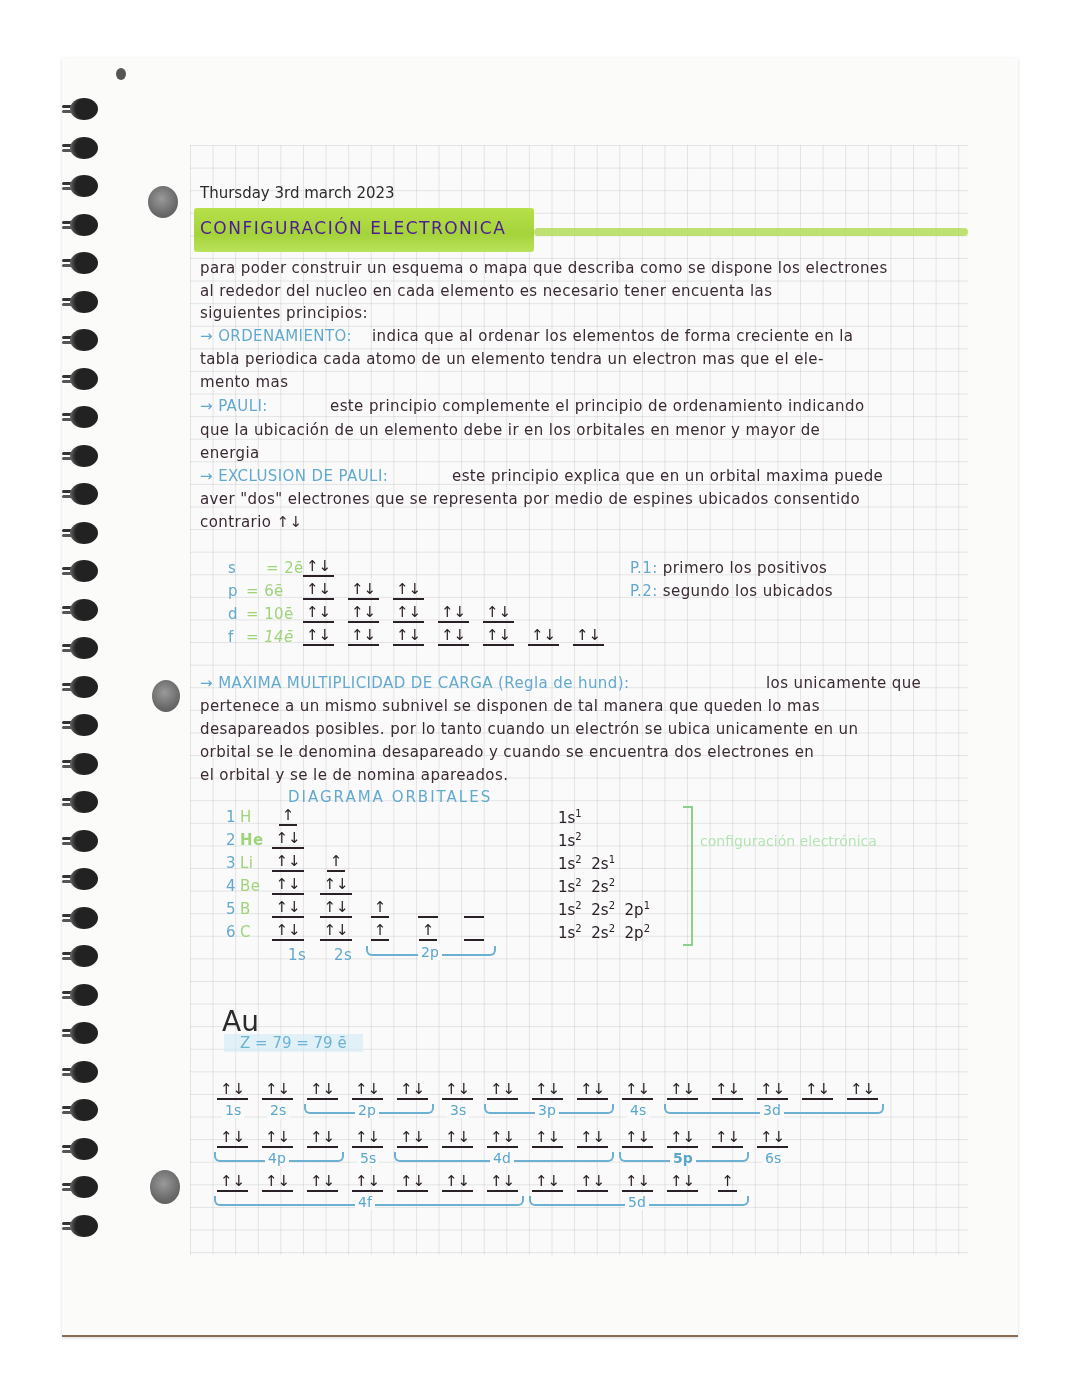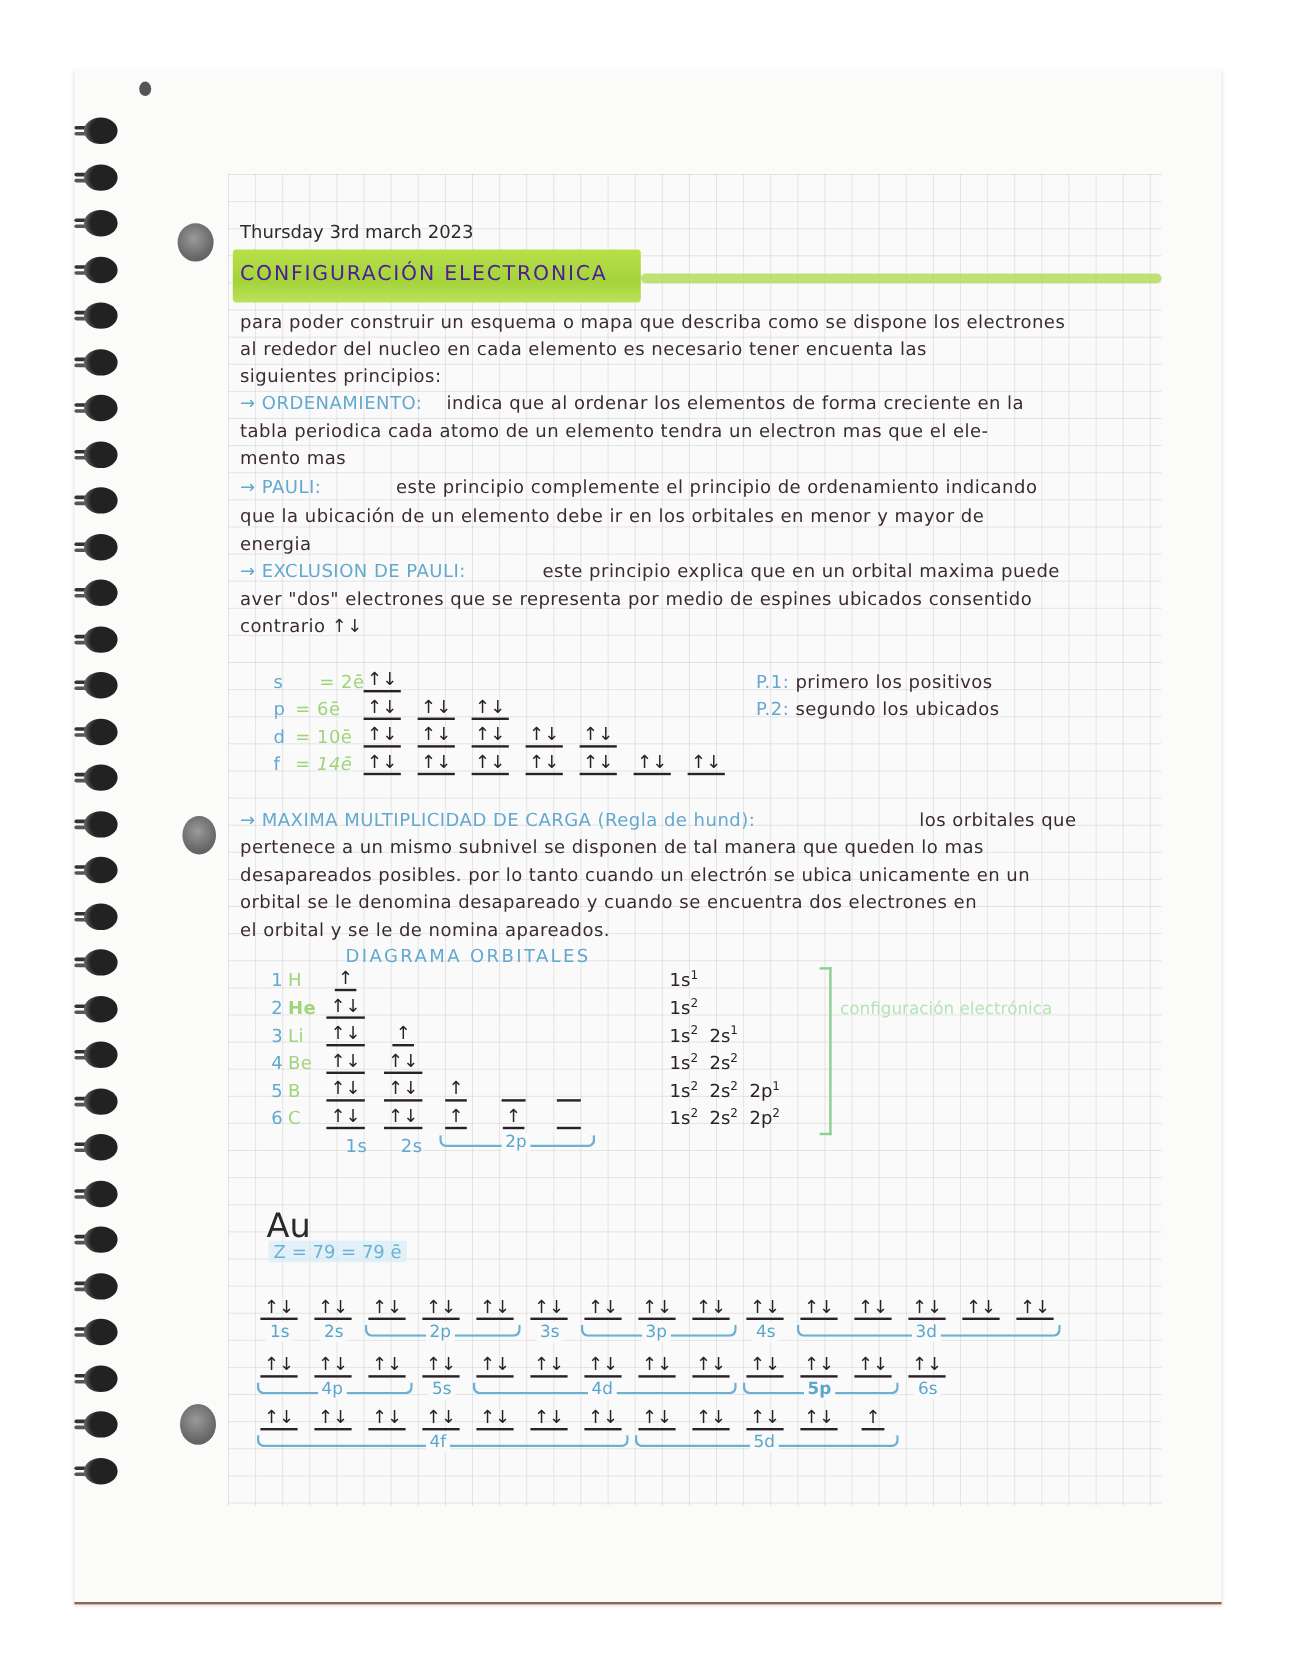--- a/index.html
+++ b/index.html
@@ -44,21 +44,21 @@
   .title-text { position: absolute; left: 200px; top: 218px; font-size: 17px; letter-spacing: 1.5px; color: #4c1d95; }
   .orb { width: 45px; text-align: center; font-size: 15px; color: #2a2028; }
   .orb span { display: inline-block; border-bottom: 2px solid #2a2028; padding: 0 3px; line-height: 18px; }
   .bracket { position: absolute; height: 8px; border: 2px solid #6cb0d2; border-top: none; border-radius: 0 0 6px 6px; }
   .blabel { position: absolute; font-size: 14px; color: #5aa6cc; background: #fafafa; padding: 0 3px; }
   .cfg { position: absolute; font-size: 15px; color: #2a2028; }
   .cfg sup { font-size: 10px; }
   .vbracket { position: absolute; left: 683px; top: 806px; width: 8px; height: 136px; border: 2px solid #8ccf8f; border-left: none; }
   .faint-green { position: absolute; left: 700px; top: 833px; font-size: 14px; color: #a9dfa9; opacity: 0.85; }
   .au { position: absolute; left: 222px; top: 1005px; font-size: 28px; color: #2a2a2a; }
-  .zline { position: absolute; left: 224px; top: 1034px; font-size: 15px; color: #6bb2d4; background: rgba(210,235,245,0.6); padding: 0 4px; }
+  .zline { position: absolute; left: 224px; top: 1034px; font-size: 15px; color: #6bb2d4; background: rgba(210,235,245,0.6); padding: 0 16px; }
 </style>
 </head>
 <body>
 
 <div class="page"></div>
 <div class="grid"></div>
 
 <div id="spirals"></div>
 
 <div class="hole" style="left:116px;top:68px;width:10px;height:12px;background:#555;"></div>
@@ -95,21 +95,21 @@
 <div class="txt" style="left:630px;top:557px;">
   <span class="blue">P.1:</span>
   <span>primero los positivos</span>
 </div>
 <div class="txt" style="left:630px;top:580px;">
   <span class="blue">P.2:</span>
   <span>segundo los ubicados</span>
 </div>
 
 <div class="txt blue" style="left:200px;top:672px;">→ MAXIMA MULTIPLICIDAD DE CARGA (Regla de hund):</div>
-<div class="txt" style="left:766px;top:672px;">los orbitales que</div>
+<div class="txt" style="left:766px;top:672px;">los unicamente que</div>
 <div class="txt" style="left:200px;top:695px;">pertenece a un mismo subnivel se disponen de tal manera que queden lo mas</div>
 <div class="txt" style="left:200px;top:718px;">desapareados posibles. por lo tanto cuando un electrón se ubica unicamente en un</div>
 <div class="txt" style="left:200px;top:741px;">orbital se le denomina desapareado y cuando se encuentra dos electrones en</div>
 <div class="txt" style="left:200px;top:764px;">el orbital y se le de nomina apareados.</div>
 
 <div class="txt blue" style="left:288px;top:786px;letter-spacing:2px;">DIAGRAMA ORBITALES</div>
 <div id="diagram"></div>
 <div class="vbracket"></div>
 <div class="faint-green">configuración electrónica</div>
 

